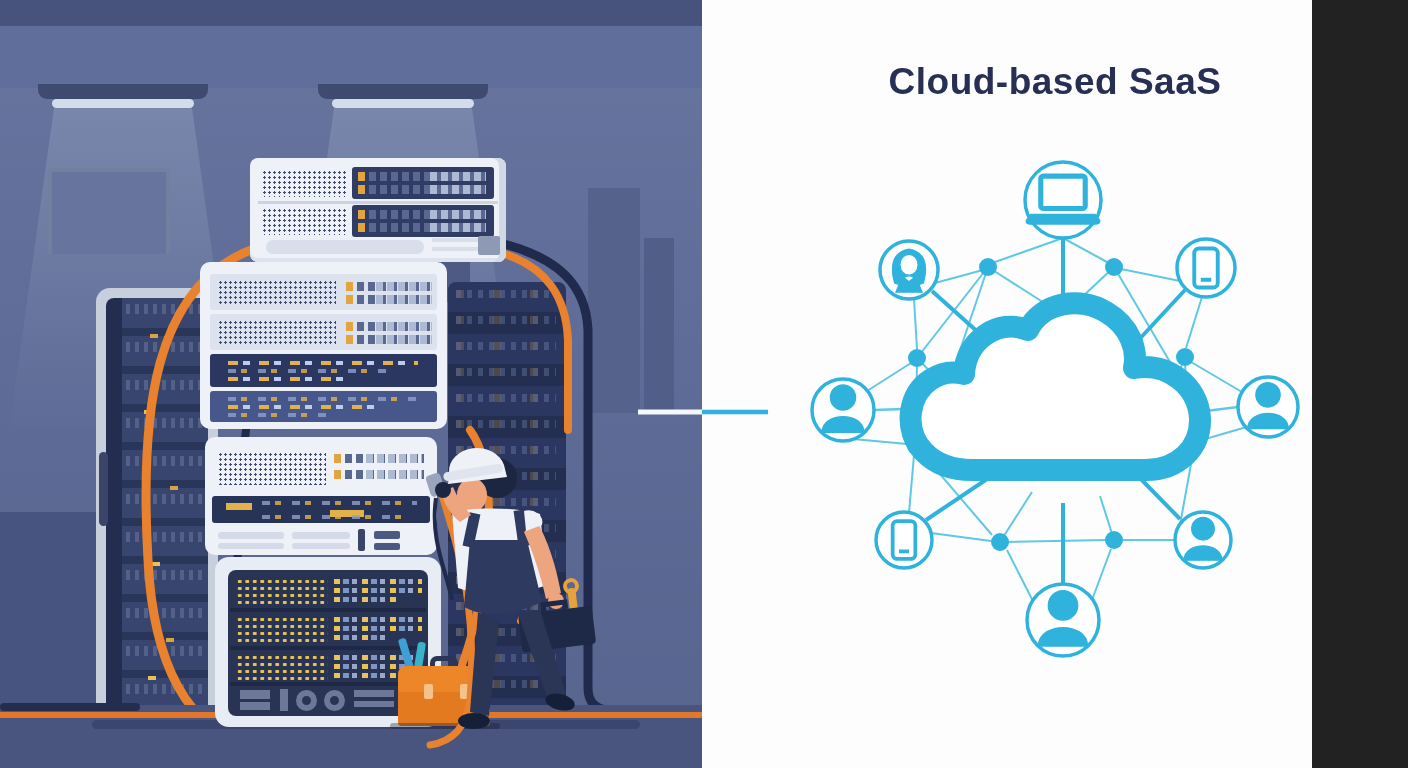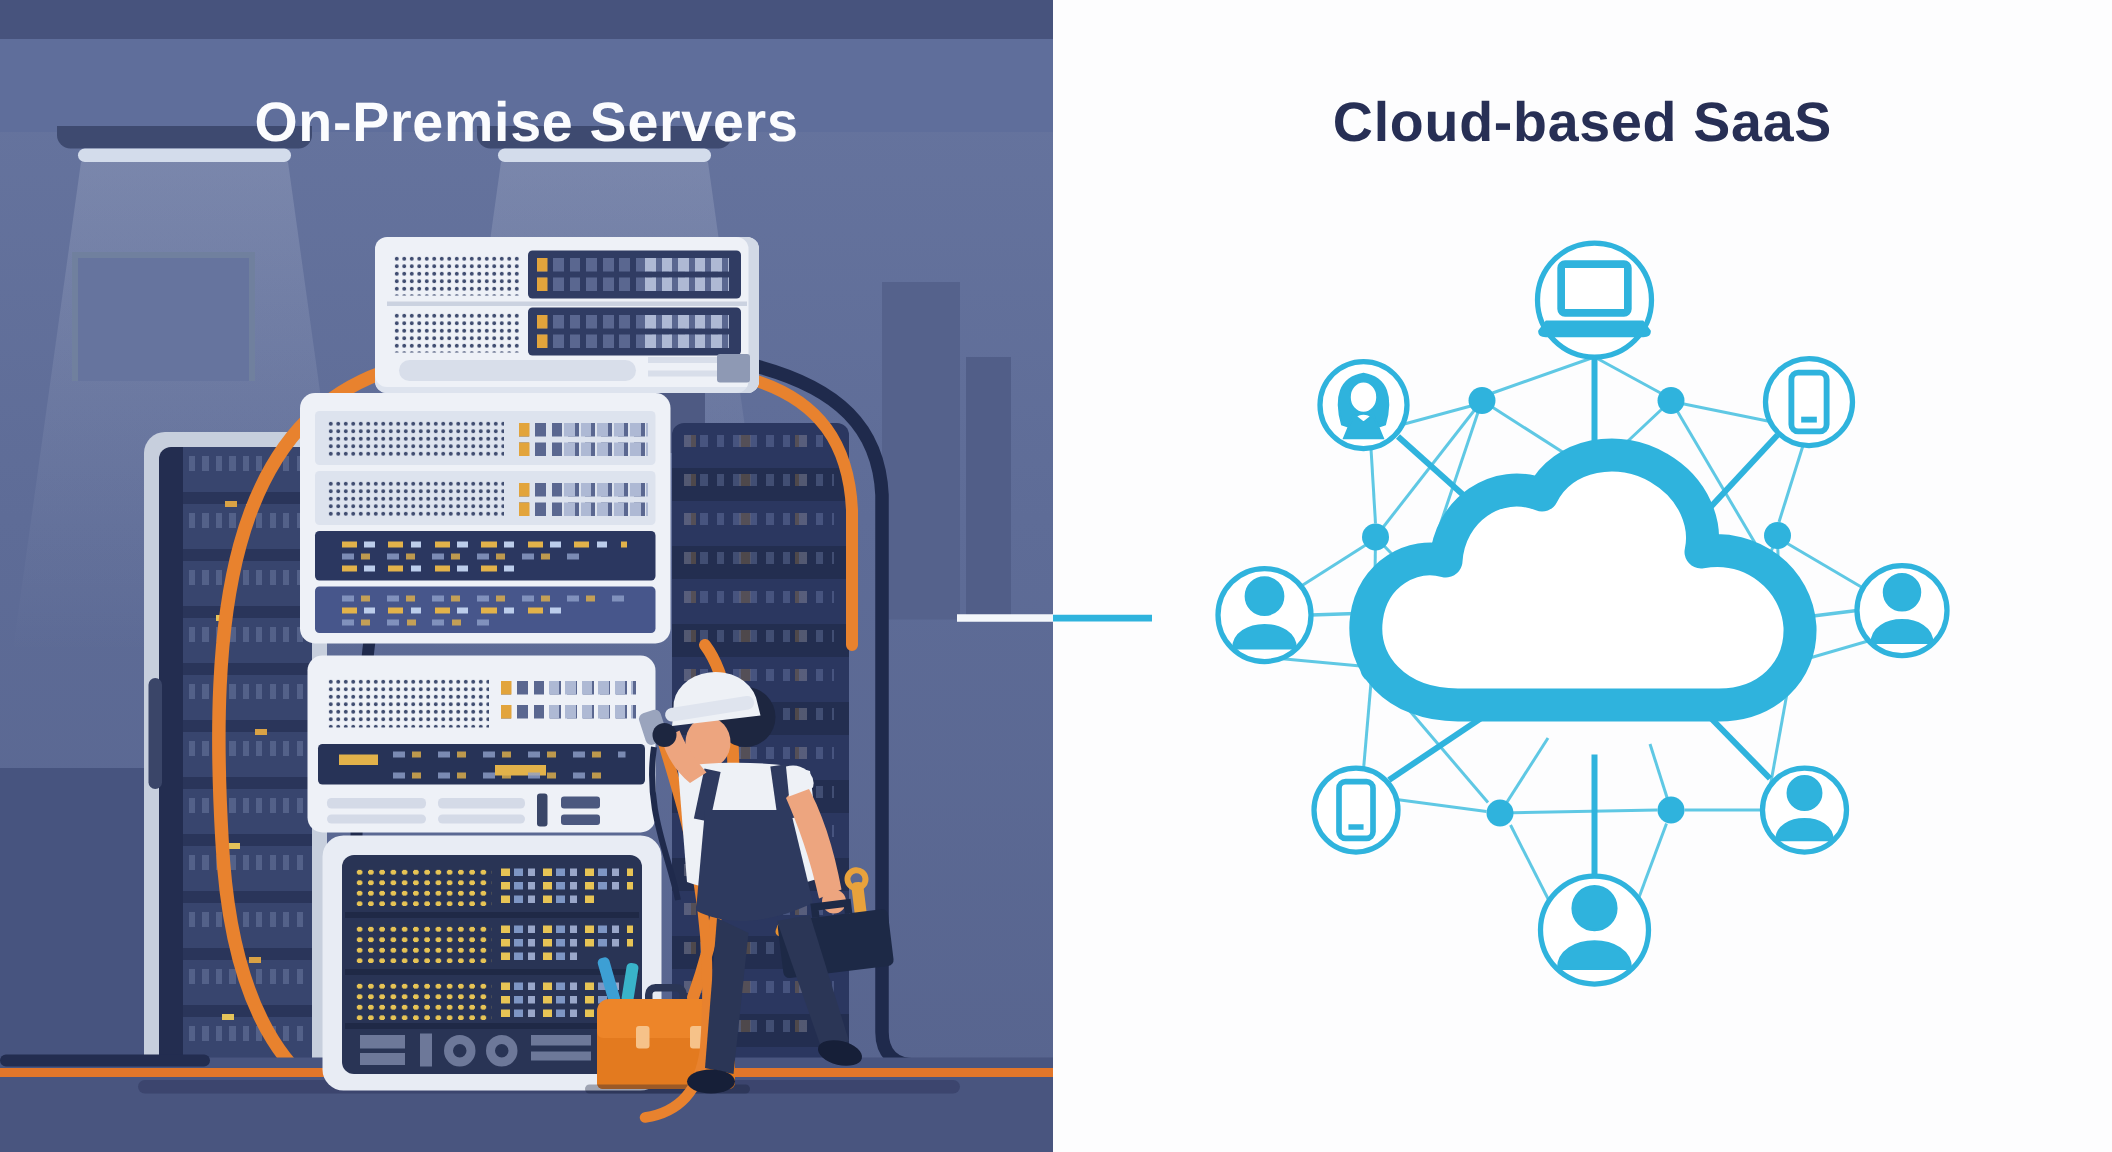--- a/index.html
+++ b/index.html
@@ -92,21 +92,21 @@
   
   .toolbox{left:398px;top:666px;width:92px;height:60px;background:#ed8529;border-radius:8px 8px 4px 4px;box-shadow:inset 0 -34px 0 #e37a1f;}
   .tb-handle{left:430px;top:656px;width:28px;height:14px;border:5px solid #2b3656;border-bottom:none;border-radius:7px 7px 0 0;background:rgba(0,0,0,0);}
   .tb-latch{width:9px;height:15px;background:#f6c289;border-radius:2px;top:684px;}
   .tb-l1{left:424px;} .tb-l2{left:460px;}
   .tb-shadow{left:390px;top:723px;width:110px;height:6px;background:rgba(20,28,55,.35);border-radius:4px;}
   .tool-blue{left:402px;top:638px;width:8px;height:32px;background:#3d9fd4;border-radius:3px;transform:rotate(-16deg);}
   .tool-teal{left:416px;top:642px;width:8px;height:27px;background:#39b3c9;border-radius:3px;transform:rotate(9deg);}
   svg.layer{left:0;top:0;width:702px;height:768px;}
   
-  .panel-right{left:702px;top:0;width:706px;height:768px;background:#fdfdfe;}
+  .panel-right{left:702px;top:0;width:610px;height:768px;background:#fdfdfe;}
   .right-title{left:0;top:30px;width:706px;height:54px;text-align:center;line-height:54px;
     font-size:37px;font-weight:bold;color:#272f55;letter-spacing:.5px;}
   svg.cloud-net{left:0;top:0;width:706px;height:768px;}
 </style>
 </head>
 <body>
 
 <div class="stage">
 
   <section class="panel-left">
@@ -267,21 +267,20 @@
           <rect x="520" y="610" width="74" height="38" rx="4" fill="#1d2946"></rect>
         </g>
         <path d="M478 612 L470 712 L489 716 L499 622 Z" fill="#2b3656"></path>
         <path d="M518 614 L548 700 L566 694 L540 610 Z" fill="#2b3656"></path>
         <ellipse cx="474" cy="721" rx="16" ry="8" fill="#161f38"></ellipse>
         <ellipse cx="560" cy="702" rx="15" ry="8" fill="#161f38" transform="rotate(14 560 702)"></ellipse>
       </g>
       <line x1="638" y1="412" x2="702" y2="412" stroke="#f4f7fb" stroke-width="5"></line>
     </svg>
 
-    <h1 class="left-title">On-Premise Servers</h1>
   </section>
 
   <section class="panel-right">
     <svg class="cloud-net" id="cloud-svg" viewBox="0 0 706 768">
       <defs>
         <symbol id="icon-user" viewBox="-22 -22 44 44">
           <circle cx="0" cy="-9" r="9"></circle>
           <path d="M -15 16 C -15 1 15 1 15 16 Z"></path>
         </symbol>
         <symbol id="icon-female-user" viewBox="-22 -22 44 44">

